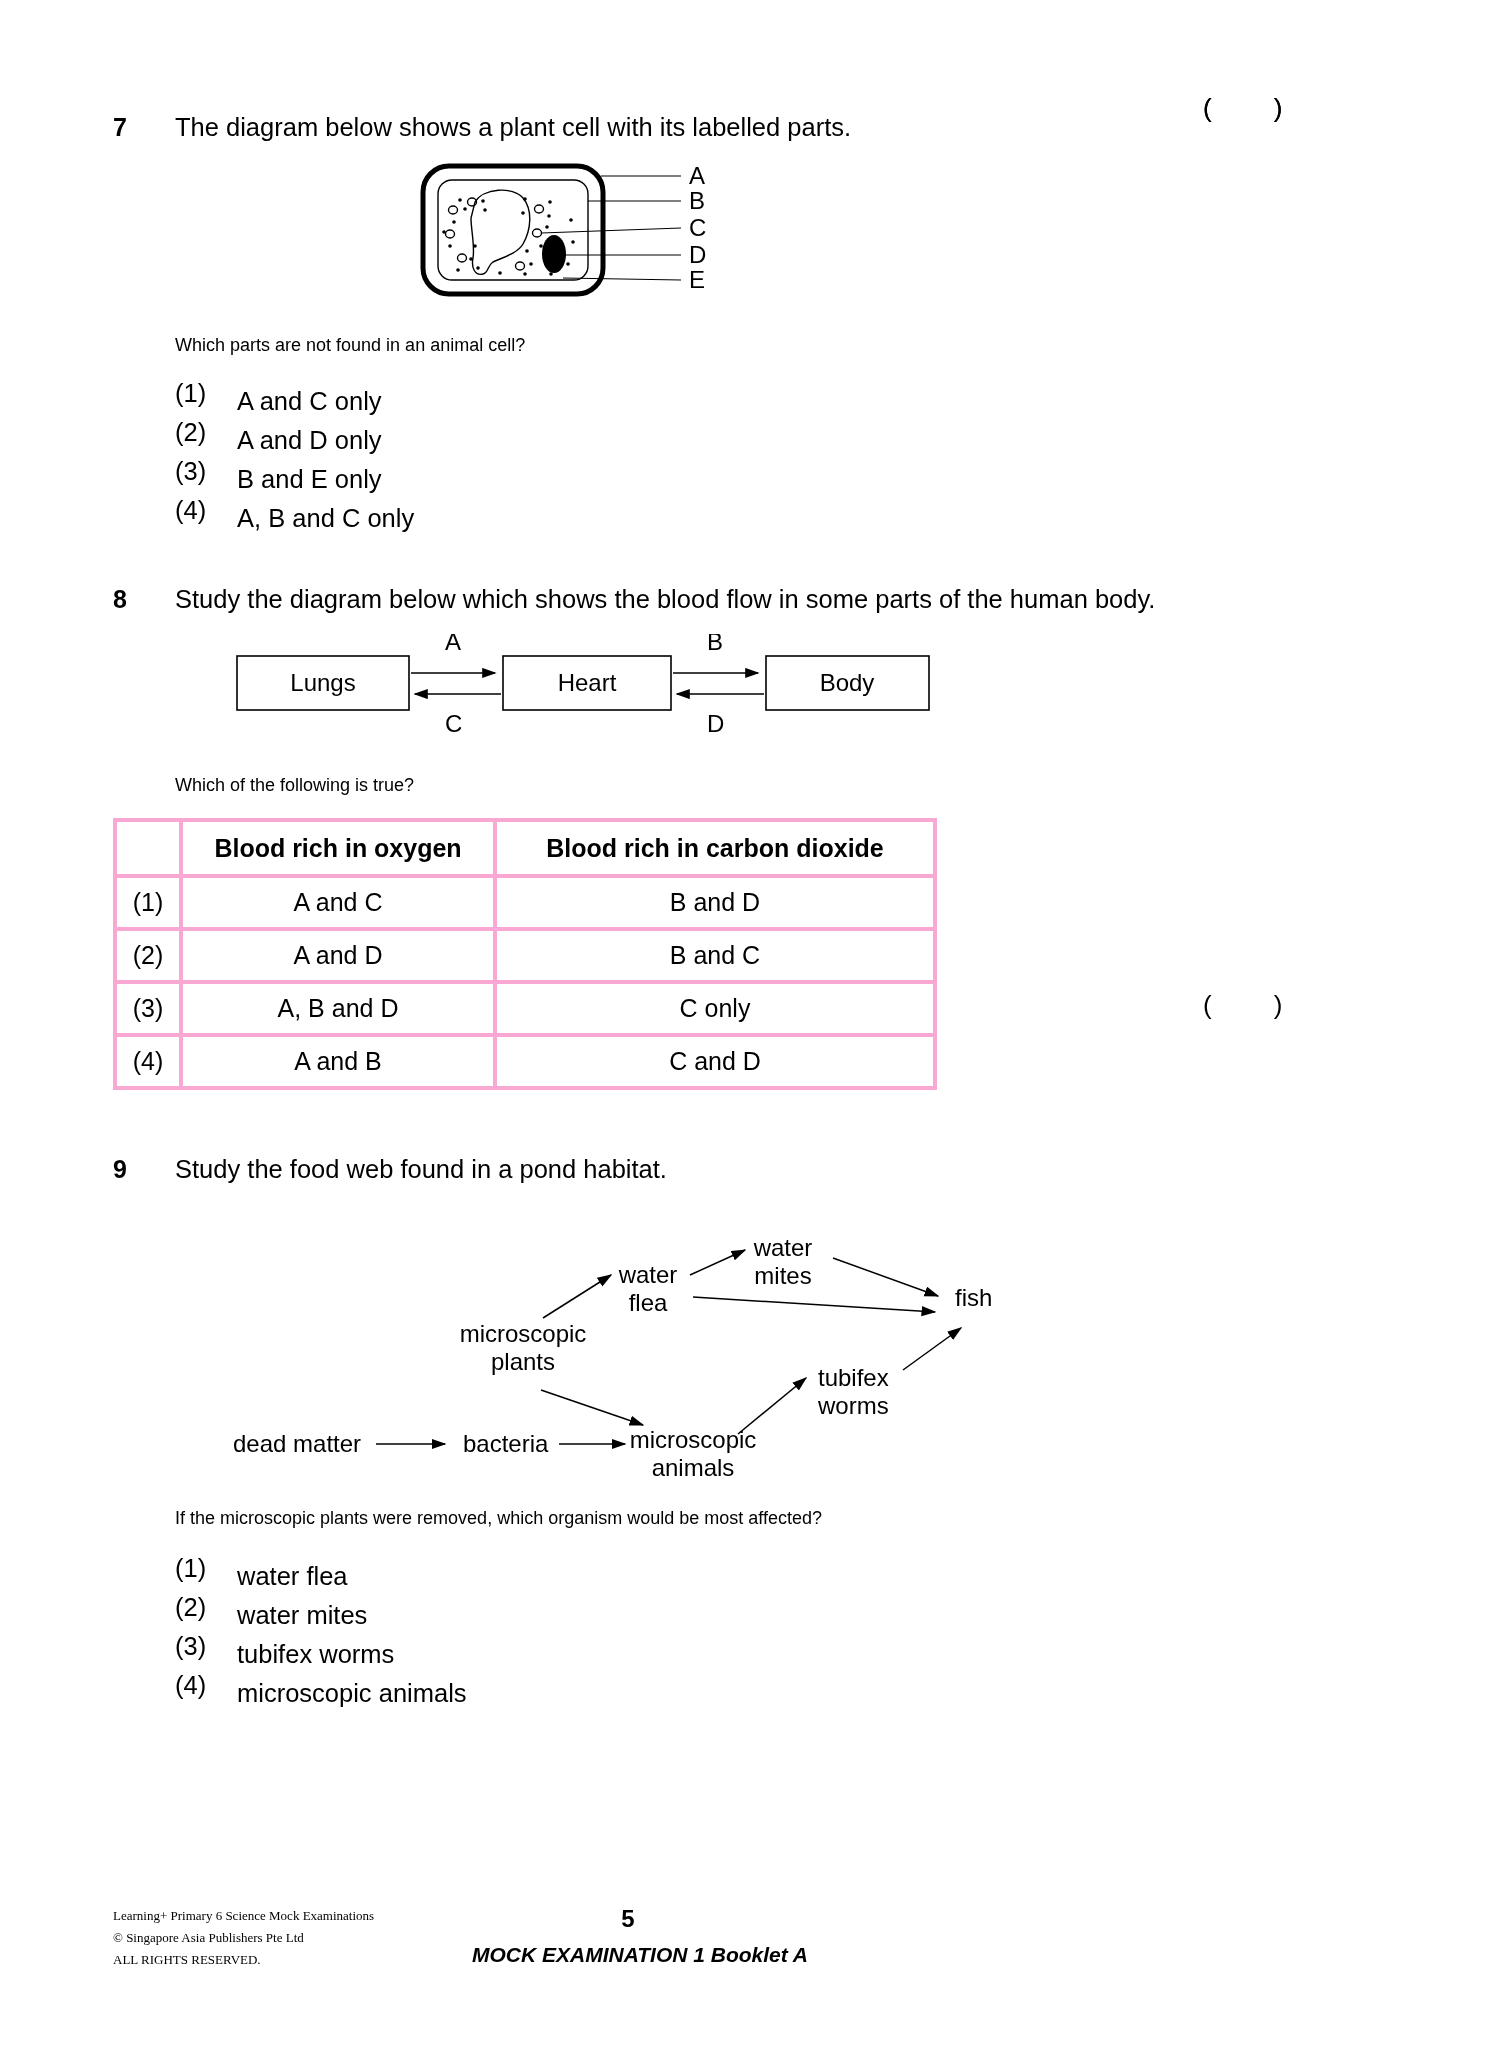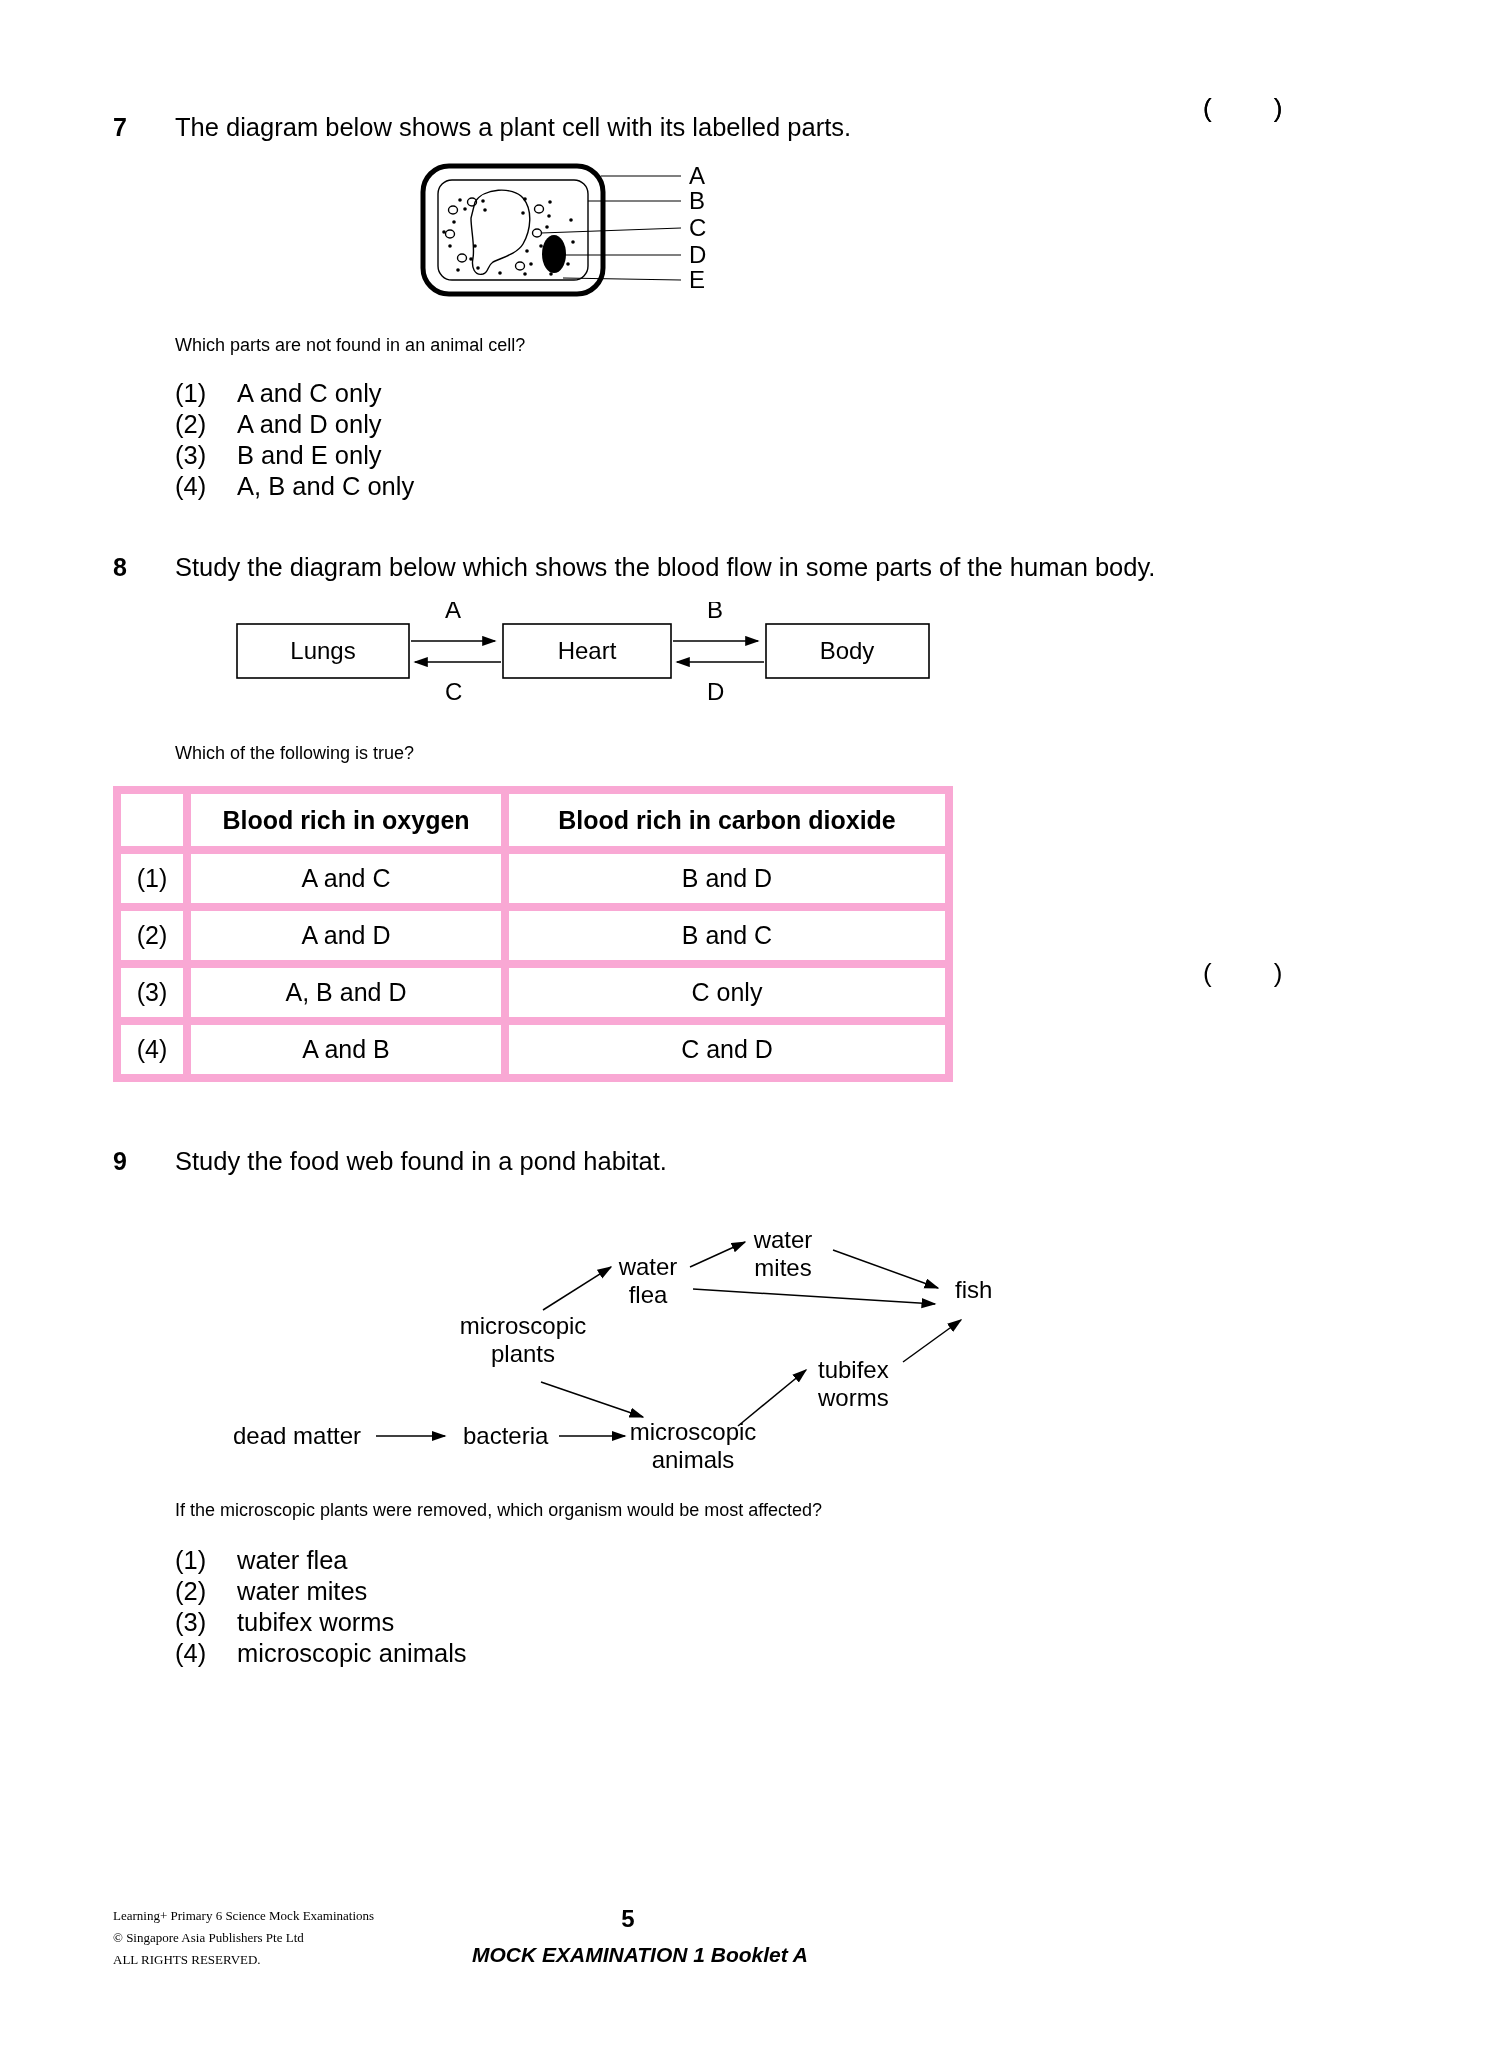--- a/index.html
+++ b/index.html
@@ -63,21 +63,21 @@
   }
   .opt {
     display: flex;
     font-size: 25.5px;
     line-height: 31px;
   }
   .opt-key {
     width: 62px;
     flex: 0 0 62px;
   }
-  .opt-text { flex: 0 0 auto; }
+  .opt-text { flex: 0 0 auto; margin-top: 8px; }
 
   .answer-brackets {
     position: absolute;
     font-size: 26px;
     line-height: 31px;
     letter-spacing: 0;
   }
   .answer-brackets .b-open { margin-right: 62px; }
 
   
@@ -101,21 +101,21 @@
   .blood-svg { position: absolute; left: 120px; top: 0; }
 
   
   .tbl-wrap { margin-top: 16px; position: relative; }
   table.choice-table {
     border-collapse: collapse;
     width: 808px;
     table-layout: fixed;
   }
   table.choice-table td, table.choice-table th {
-    border: 8px solid #f9a8d4;
+    border: 4px solid #f9a8d4;
     height: 49px;
     font-size: 25px;
     text-align: center;
     vertical-align: middle;
     font-weight: normal;
     padding: 0;
   }
   table.choice-table th {
     font-weight: bold;
     font-size: 25px;

